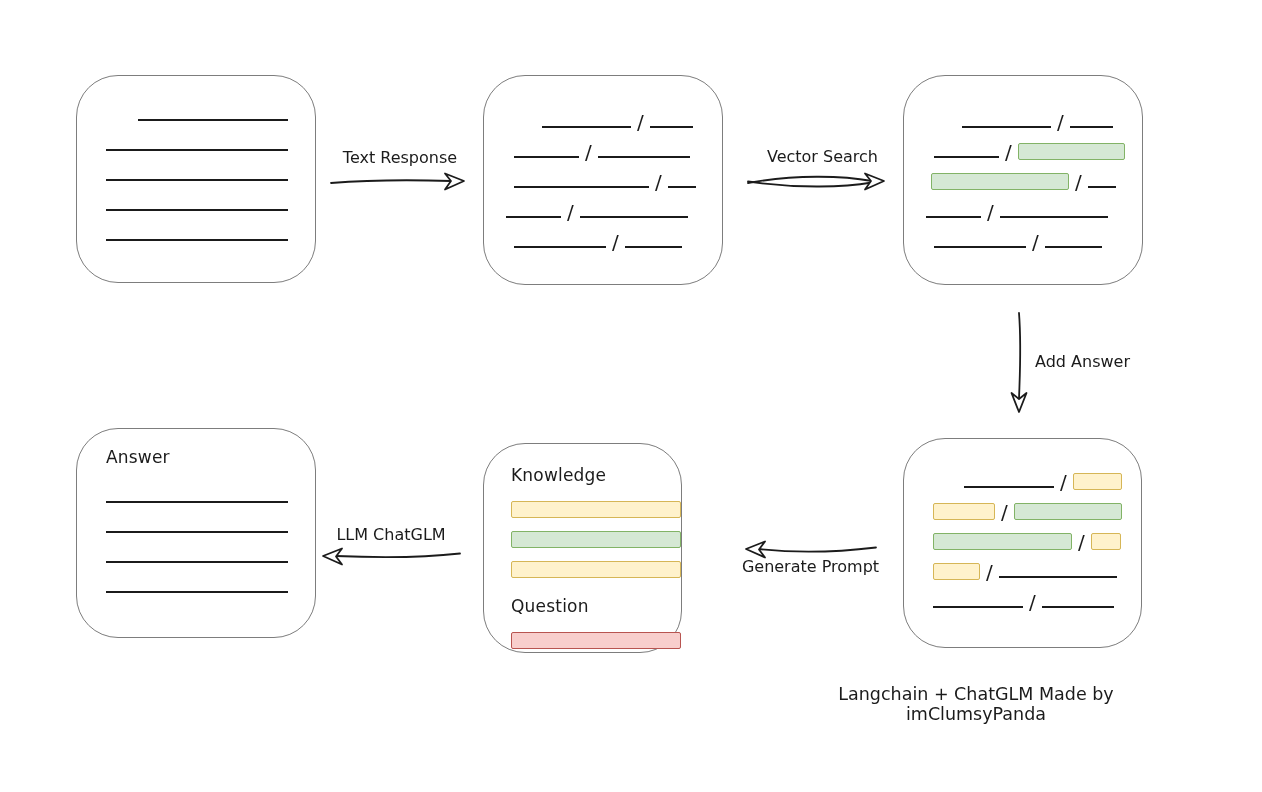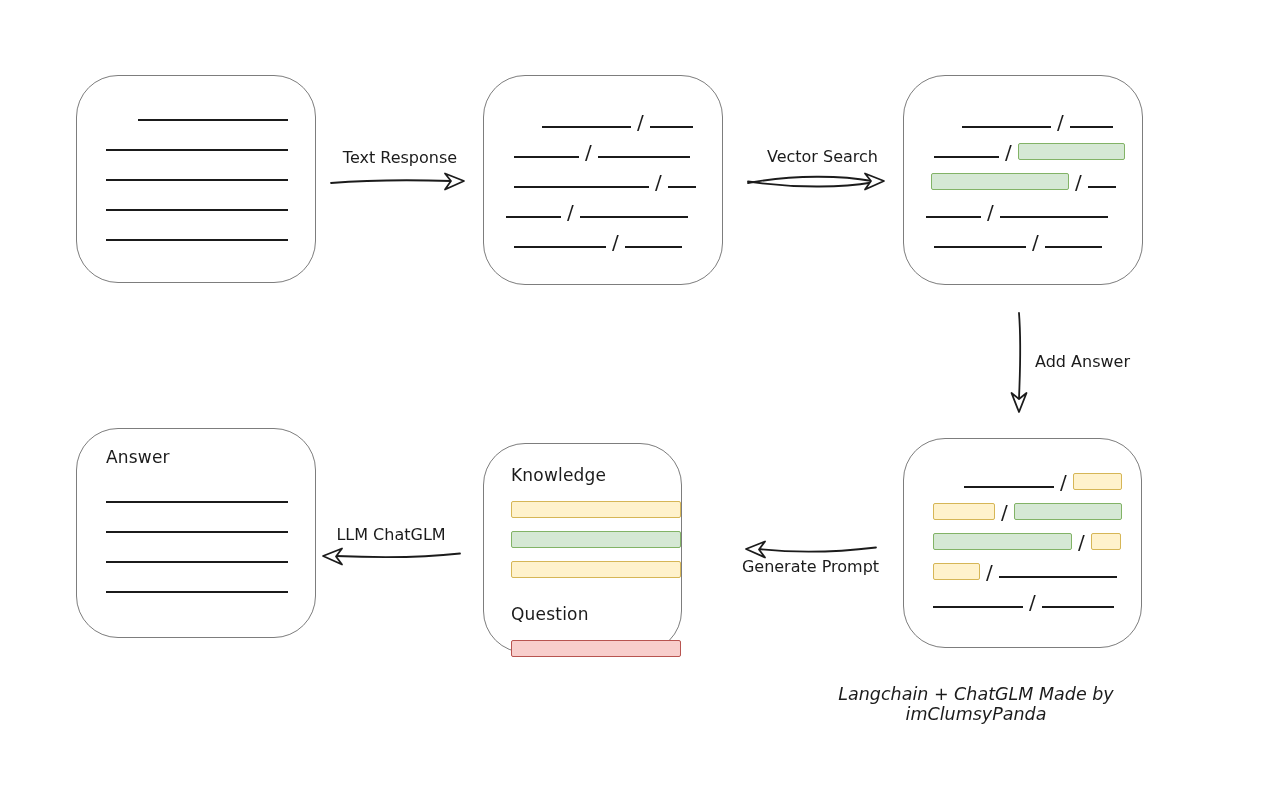--- a/index.html
+++ b/index.html
@@ -13,32 +13,32 @@
   #box-context{left:903px;top:438px;width:239px;height:210px;padding:25px 0 0 25px;}
   #box-prompt{left:483px;top:443px;width:199px;height:210px;padding:19px 0 0 27px;}
   #box-answer{left:76px;top:428px;width:240px;height:210px;padding:16px 0 0 29px;}
 
   .row{height:30px;display:flex;align-items:flex-end;}
   .seg{height:0;border-bottom:2px solid #1b1b1b;margin-bottom:6px;}
   .slash{font-size:20px;line-height:20px;margin:0 6px 2px 6px;}
   .bar{height:17px;border:1.6px solid;border-radius:2px;box-sizing:border-box;margin-bottom:4px;}
 
   .box-label{font-size:17px;line-height:24px;letter-spacing:.2px;}
-  #box-prompt .box-label.q{margin-top:20px;margin-bottom:5px;}
+  #box-prompt .box-label.q{margin-top:12px;margin-bottom:5px;}
   #box-prompt .box-label.k{margin-bottom:5px;}
   #box-answer .box-label{margin-bottom:10px;}
 
   .arrow-label{position:absolute;font-size:16px;white-space:nowrap;}
   #label-text-splitter{left:330px;top:148px;width:140px;text-align:center;}
   #label-vector-search{left:738px;top:147px;width:140px;text-align:right;}
   #label-add-context{left:1035px;top:352px;}
   #label-generate-prompt{left:733px;top:517px;width:155px;text-align:center;margin-top:40px;}
   #label-llm-response{left:326px;top:525px;width:130px;text-align:center;}
 
-  .caption{position:absolute;left:770px;top:684px;width:412px;text-align:center;font-size:17.5px;font-style:italic;}
+  .caption{position:absolute;left:770px;top:684px;width:412px;text-align:center;font-size:17.5px;}
 
   svg.arrows{position:absolute;left:0;top:0;pointer-events:none;}
 </style>
 </head>
 <body>
 
 <div class="canvas">
 
   <div class="box" id="box-document">
       <div class="row" style="margin-left: 32px;">

